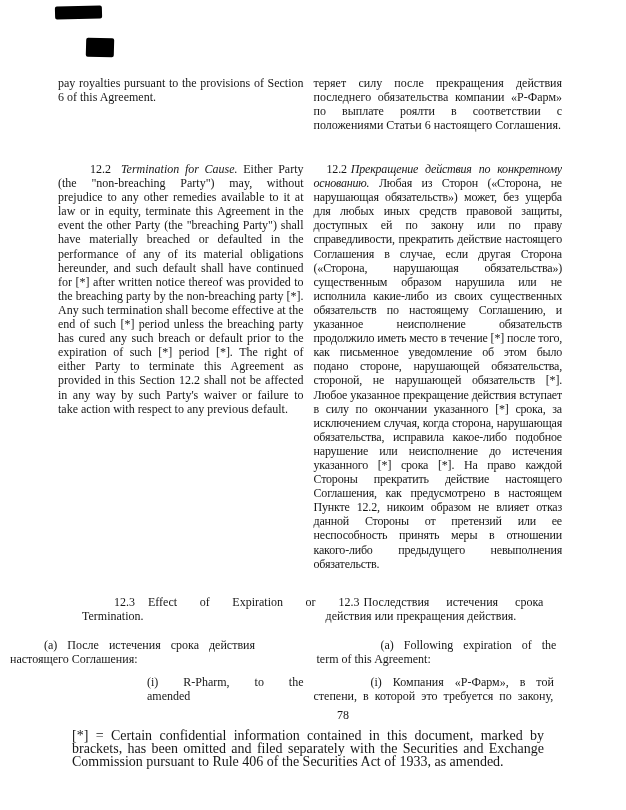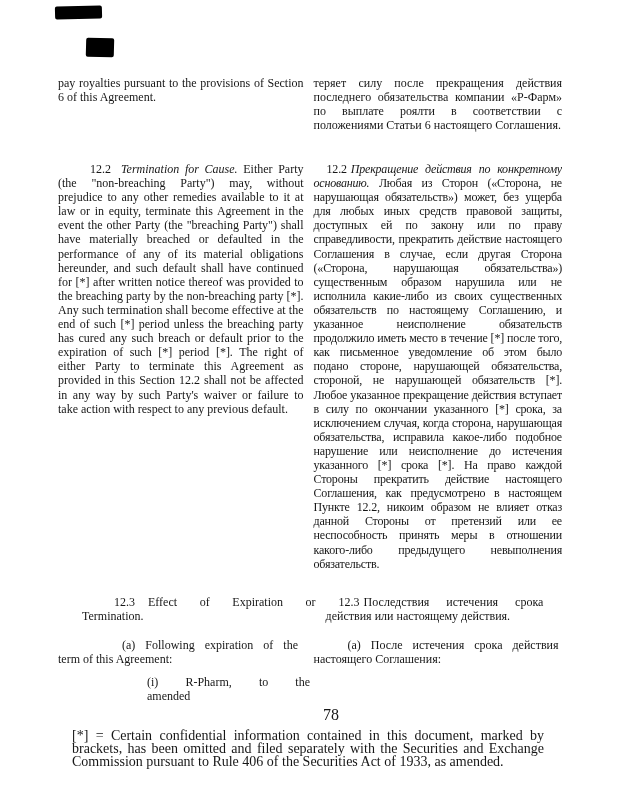--- a/index.html
+++ b/index.html
@@ -39,22 +39,22 @@
   .pl57 { padding-left:57px; }
   .ws7  { word-spacing:7px; }
   .ws8  { word-spacing:8px; }
   .ws10 { word-spacing:10px; }
   .ws14 { word-spacing:14px; }
   .ws3  { word-spacing:3px; }
 
   .ital { font-style:italic;margin-top:37px; }
 
   .pagenum {
-    position:absolute; left:323px; top:708px;
-    font-size:16px; line-height:14px;
+    position:absolute; left:337px; top:708px;
+    font-size:12px; line-height:14px;
   }
   .footnote {
     position:absolute; left:72px; top:729px; width:472px;
     font-size:14px; line-height:13.2px; text-align:justify;
   }
 </style>
 </head>
 <body>
 
 <div class="page">
@@ -80,44 +80,50 @@
     </div>
   </div>
 
   <div class="row row-12-3">
     <div class="cell left">
       <p class="indent-en"><span class="secnum-gap-123">12.3</span><span>Effect of Expiration or Termination.</span></p>
     </div>
     <div class="cell right">
       <p>
         <span class="line"><span class="secnum-gap-narrow" style="padding-left:13px">12.3</span><span class="ws14">Последствия истечения срока</span></span>
-        <span class="line">действия или настоящему действия.</span>
+        <span class="line">действия или прекращения действия.</span>
       </p>
     </div>
   </div>
 
   <div class="row row-sub-a">
+    <div class="cell right">
+      <p>
+        <span class="line pl34 ws7">(a) После истечения срока действия</span>
+        <span class="line">настоящего Соглашения:</span>
+      </p>
+    </div>
     <div class="cell left">
       <p>
         <span class="line pl64 ws7">(a) Following expiration of the</span>
         <span class="line">term of this Agreement:</span>
-      </p>
-    </div>
-    <div class="cell right">
-      <p>
-        <span class="line pl34 ws7">(a) После истечения срока действия</span>
-        <span class="line">настоящего Соглашения:</span>
       </p>
     </div>
   </div>
 
   <div class="row row-sub-i">
     <div class="cell left">
       <p>
         <span class="line pl89 ws10">(i) R-Pharm, to the amended</span>
+      </p>
+    </div>
+    <div class="cell right">
+      <p>
+        <span class="line pl57 ws8">(i) Компания «Р-Фарм», в той</span>
+        <span class="line ws3">степени, в которой это требуется по закону,</span>
       </p>
     </div>
   </div>
 
   <div class="pagenum">78</div>
 
   <p class="footnote">[*] = Certain confidential information contained in this document, marked by brackets, has been omitted and filed separately with the Securities and Exchange Commission pursuant to Rule 406 of the Securities Act of 1933, as amended.</p>
 
 </div>
 

